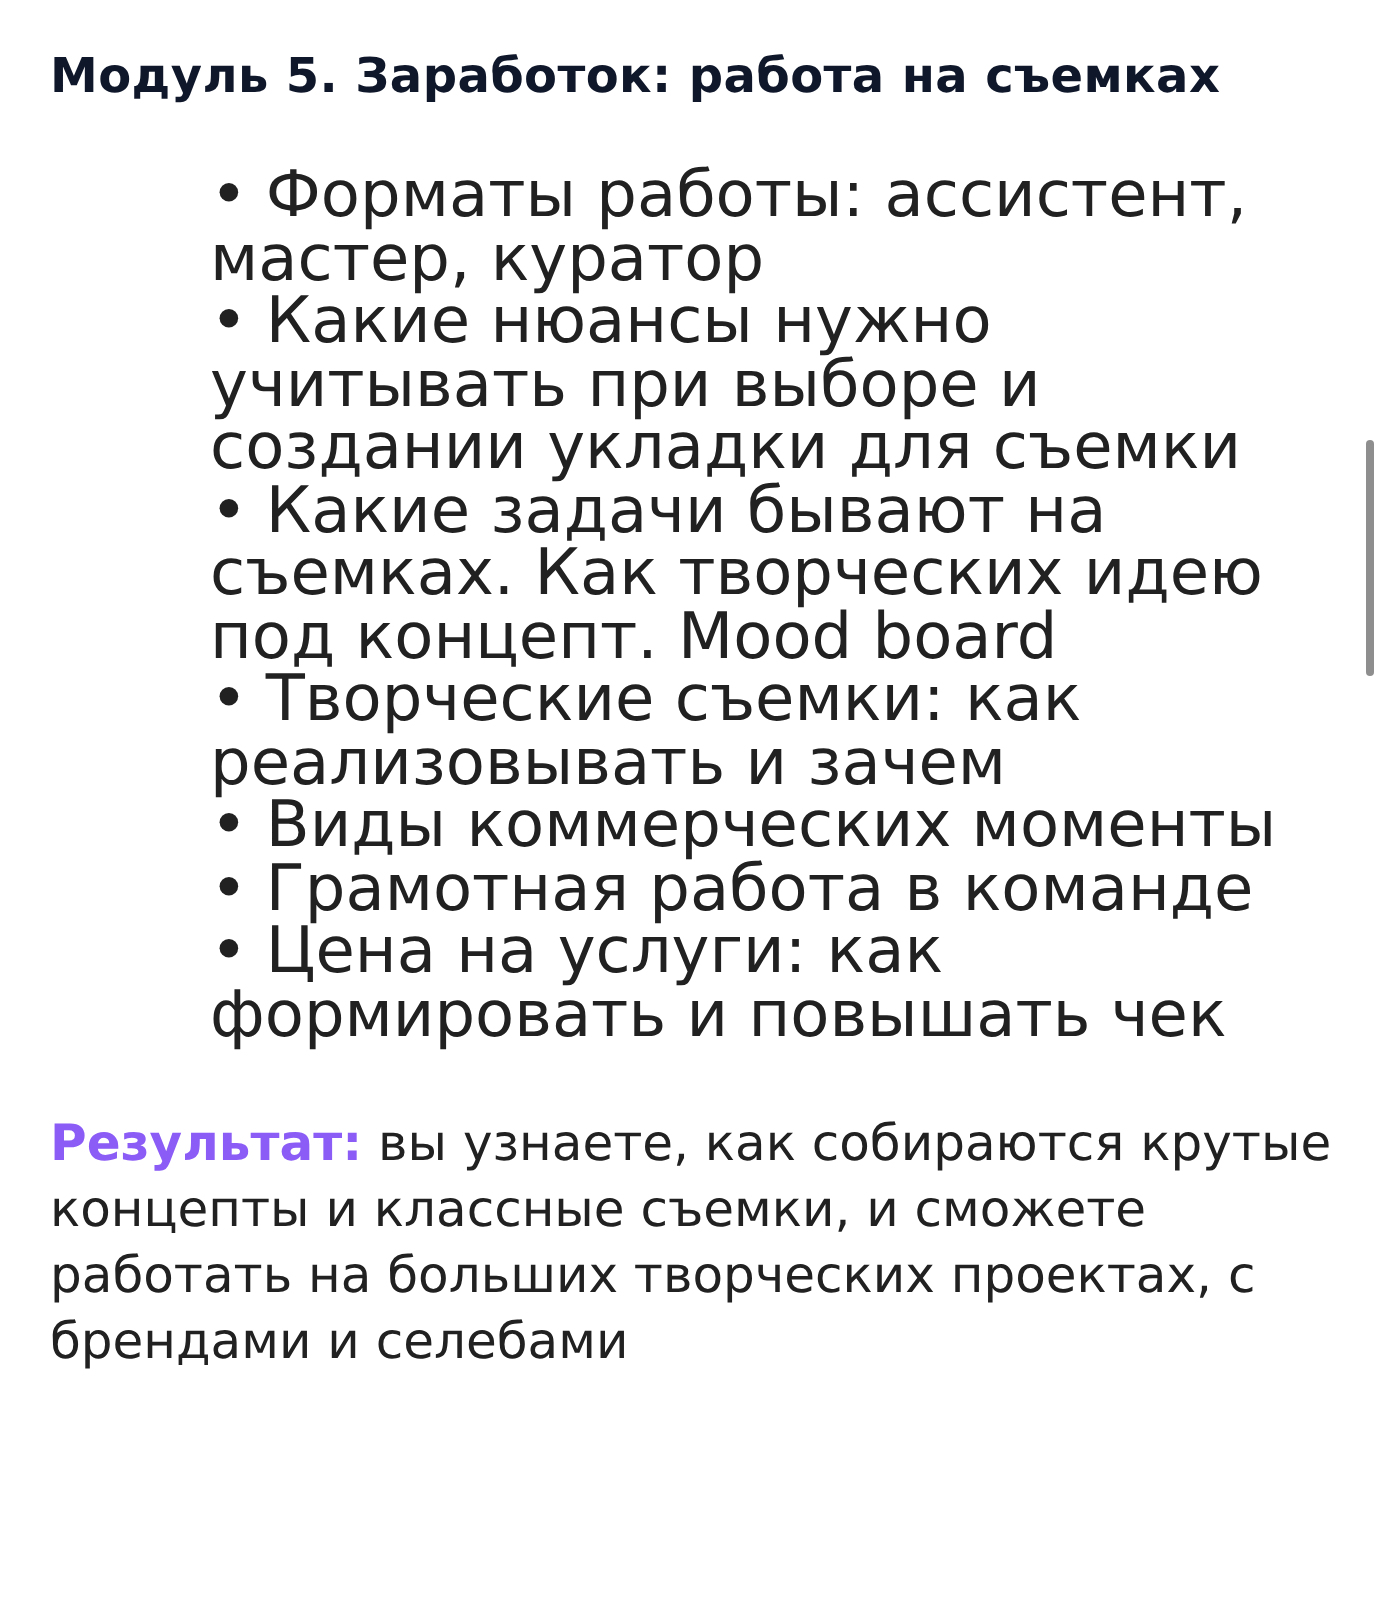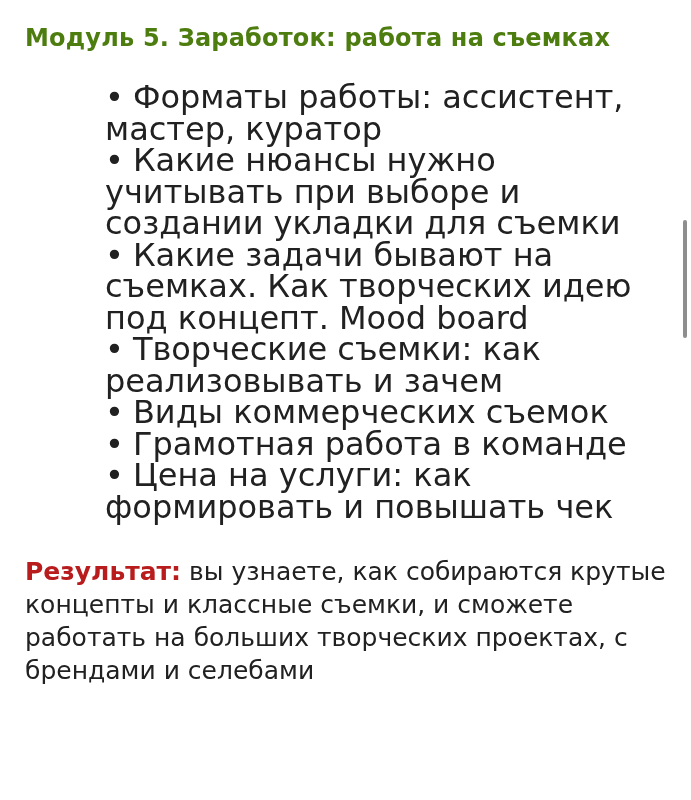--- a/index.html
+++ b/index.html
@@ -17,21 +17,21 @@
     -webkit-font-smoothing: antialiased;
   }
   .content {
     padding: 24px 0 0 25px;
   }
   h1.module-title {
     margin: 0;
     font-size: 24px;
     line-height: 28px;
     font-weight: 700;
-    color: #4d7c0f;
+    color: #0f172a;
     letter-spacing: 0.2px;
     width: 640px;
   }
   .bullets {
     margin: 30px 0 0 80px;
     width: 545px;
     font-size: 32px;
     line-height: 31.5px;
     font-weight: 400;
   }
@@ -42,21 +42,21 @@
     margin-right: 9px;
   }
   .result {
     margin: 32px 0 0 0;
     width: 648px;
     font-size: 25px;
     line-height: 33px;
   }
   .result strong {
     font-weight: 700;
-    color: #b91c1c;
+    color: #8b5cf6;
   }
   .scrollbar-thumb {
     position: absolute;
     top: 220px;
     right: 4px;
     width: 4px;
     height: 118px;
     border-radius: 2px;
     background: #8e8e8e;
   }
@@ -71,21 +71,21 @@
   <div class="bullets">
 
       <p class="bullet-item"><span class="dot">•</span><span>Форматы работы: ассистент, мастер, куратор</span></p>
 
       <p class="bullet-item"><span class="dot">•</span><span>Какие нюансы нужно учитывать при выборе и создании укладки для съемки</span></p>
 
       <p class="bullet-item"><span class="dot">•</span><span>Какие задачи бывают на съемках. Как творческих идею под концепт. Mood board</span></p>
 
       <p class="bullet-item"><span class="dot">•</span><span>Творческие съемки: как реализовывать и зачем</span></p>
 
-      <p class="bullet-item"><span class="dot">•</span><span>Виды коммерческих съемок</span></p>
+      <p class="bullet-item"><span class="dot">•</span><span>Виды коммерческих моменты</span></p>
 
 
       <p class="bullet-item"><span class="dot">•</span><span>Грамотная работа в команде</span></p>
 
 
       <p class="bullet-item"><span class="dot">•</span><span>Цена на услуги: как формировать и повышать чек</span></p>
     </div>
 
   <p class="result"><strong>Результат:</strong> <span>вы узнаете, как собираются крутые концепты и классные съемки, и сможете работать на больших творческих проектах, с брендами и селебами</span></p>
 

